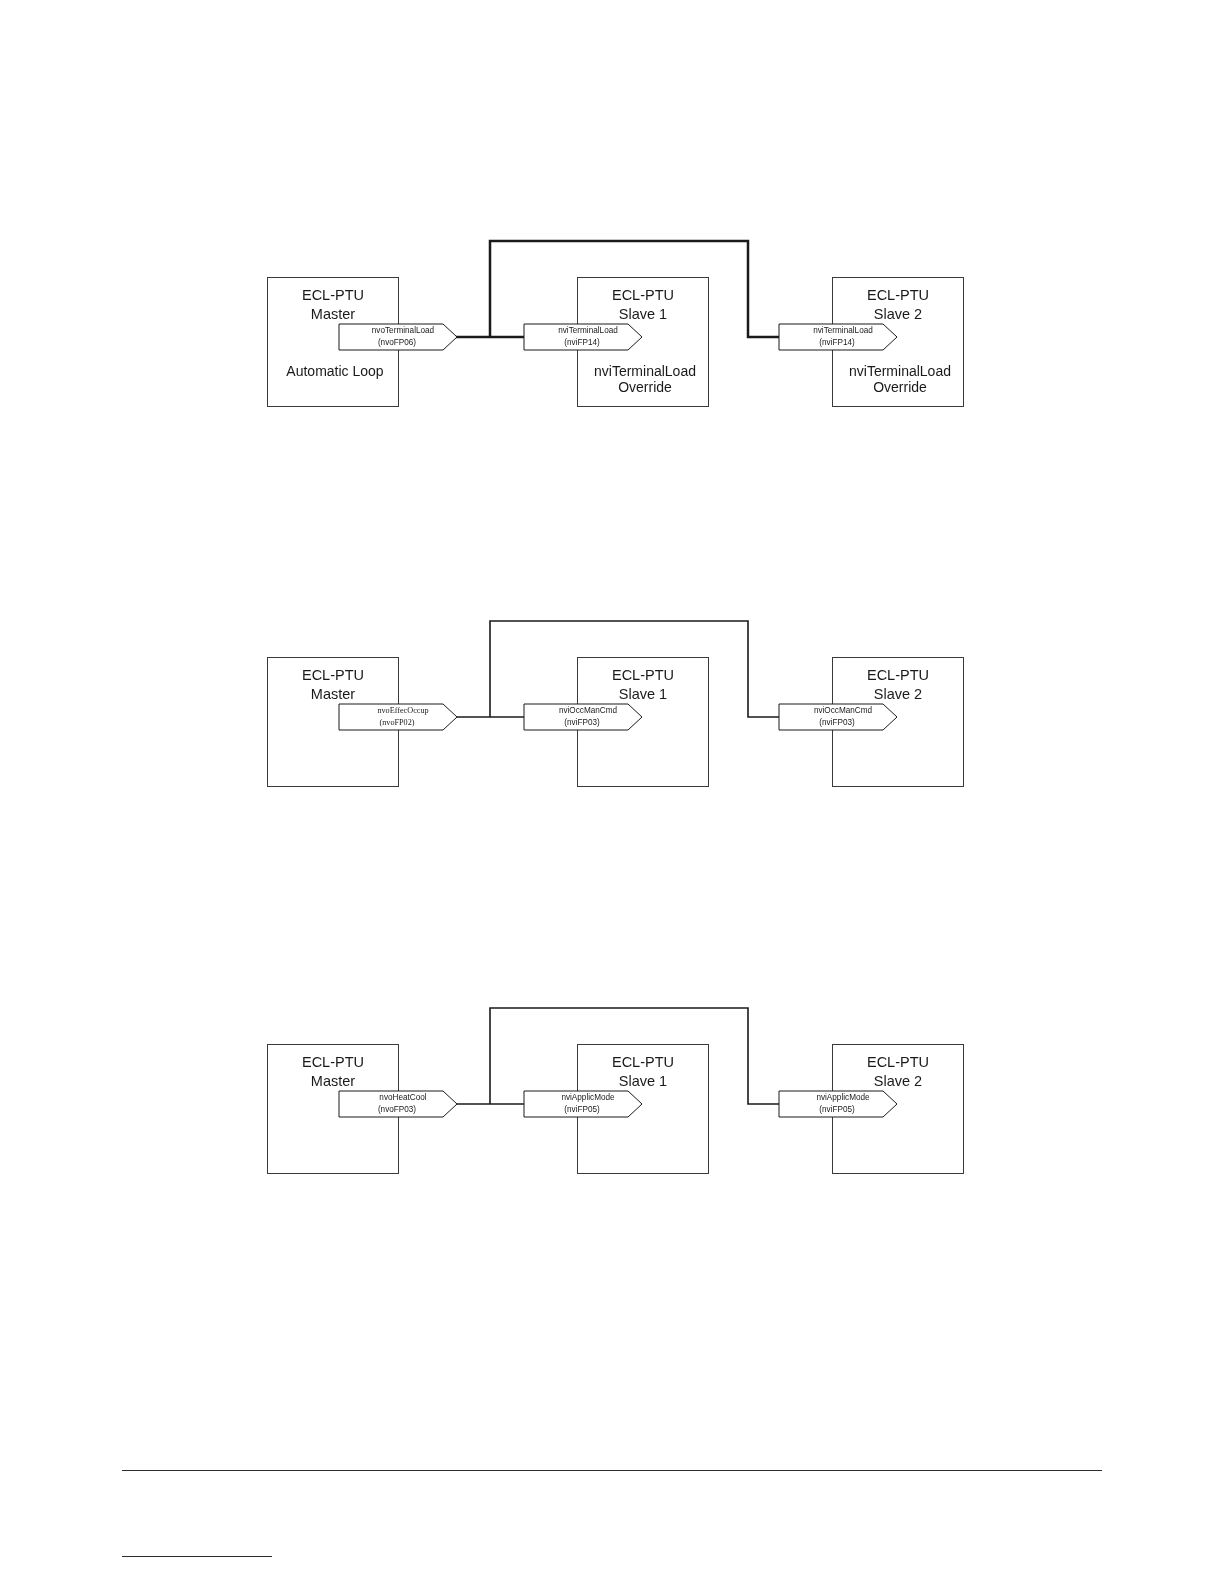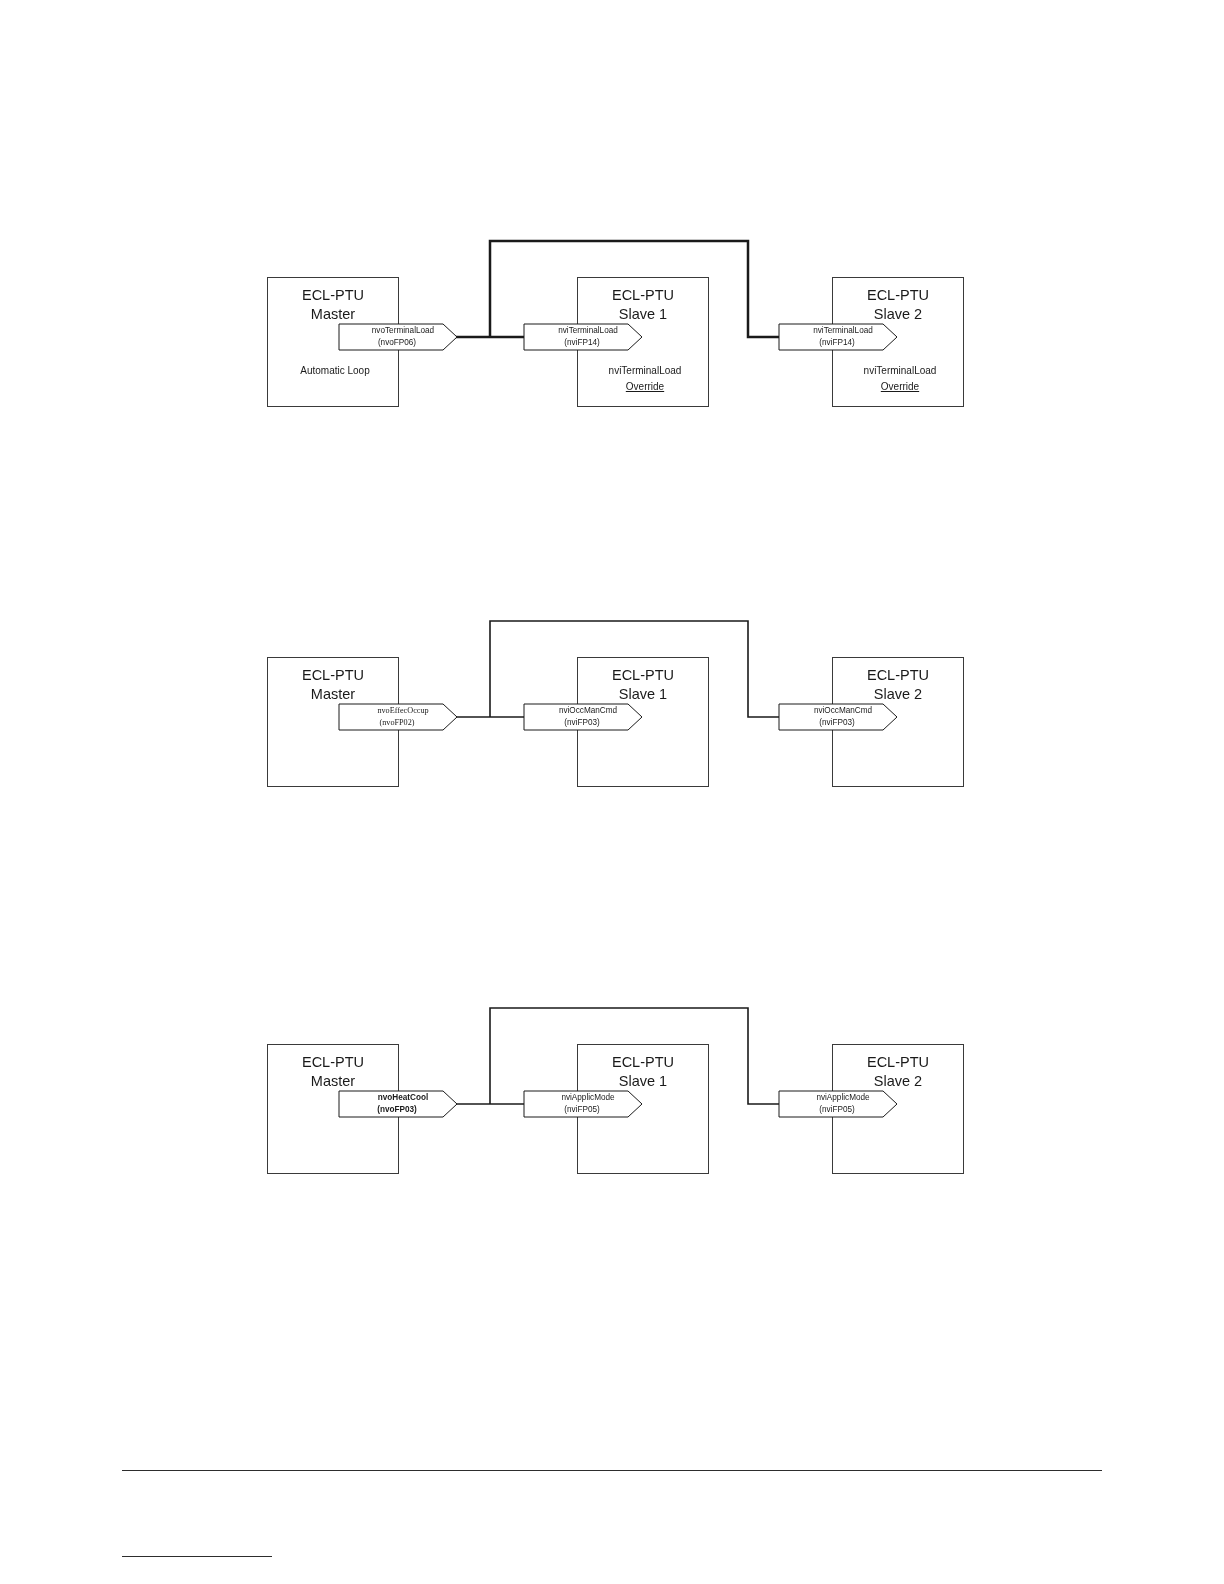--- a/index.html
+++ b/index.html
@@ -36,26 +36,26 @@
     line-height: 19px;
     color: #1a1a1a;
   }
   .node-title .l1 { display: block; }
   .node-title .l2 { display: block; }
   .node-sub {
     position: absolute;
     left: 4px;
     right: 0;
     text-align: center;
-    font-size: 10px;
+    font-size: 14px;
     line-height: 16px;
     color: #1a1a1a;
   }
   .node-sub .l1 { display: block; }
-  .node-sub .l2 { display: block; text-decoration: underline; }
+  .node-sub .l2 { display: block; }
 
   
   .nv {
     position: absolute;
     height: 28px;
   }
   .nv svg {
     position: absolute;
     left: 0;
     top: 0;
@@ -252,21 +252,21 @@
     </div>
   </div>
 
   <div class="node" style="left:832px;top:22px;width:132px;height:130px;">
     <div class="node-title" style="top:8px;">
       <span class="l1">ECL-PTU</span>
       <span class="l2">Slave 2</span>
     </div>
   </div>
 
-  <div class="nv" style="left:338px;top:68px;width:120px;font-weight:bold;">
+  <div class="nv" style="left:338px;top:68px;width:120px;">
     <svg width="120" height="28" viewBox="0 0 120 28">
         <polygon points="1,1 105,1 119,14 105,27 1,27" fill="#ffffff" stroke="#1a1a1a" stroke-width="1"></polygon>
       </svg>
     <div class="nv-label">
       <span class="l1">nvoHeatCool</span>
       <span class="l2">(nvoFP03)</span>
     </div>
   </div>
 
   <div class="nv" style="left:523px;top:68px;width:120px;">

